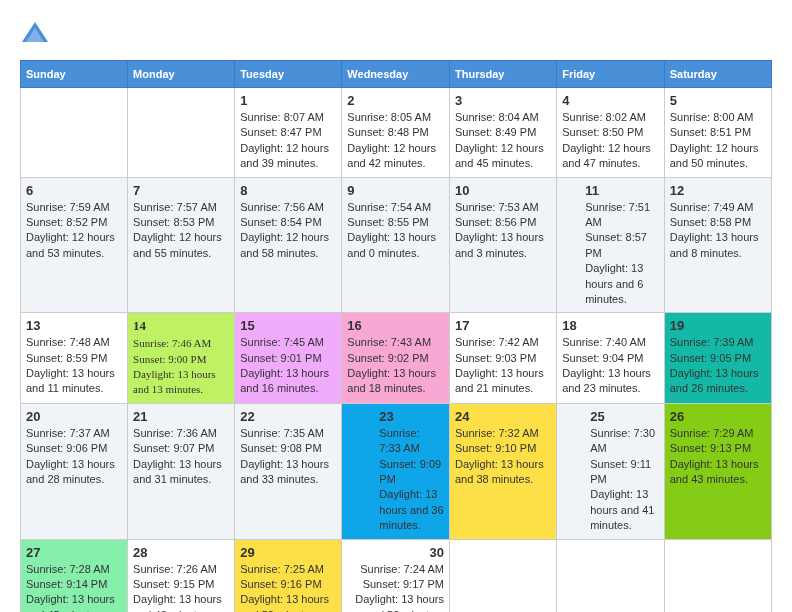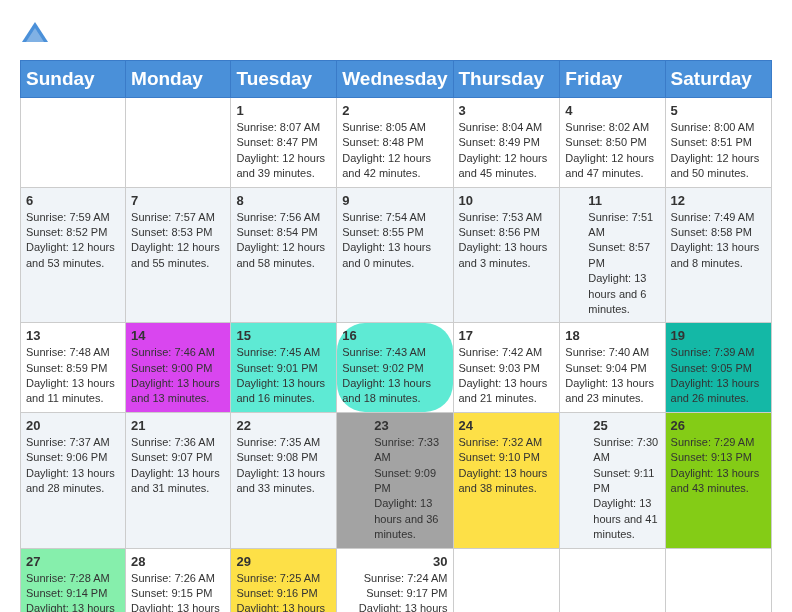--- a/index.html
+++ b/index.html
@@ -54,21 +54,21 @@
       margin-top: 2px;
     }
     .calendar {
       width: 100%;
       border-collapse: collapse;
       border: 1px solid #ccc;
     }
     .calendar th {
       background-color: #4a90d9;
       color: #fff;
-      font-size: 19px;
+      font-size: 11px;
       font-weight: bold;
       padding: 7px 5px;
       text-align: left;
       border: 1px solid #3a7bc8;
     }
     .calendar td {
       vertical-align: top;
       border: 1px solid #ccc;
       padding: 5px 5px;
       width: 108px;
@@ -187,29 +187,29 @@
         <td style="background-color: rgb(240, 244, 248);">
           <span class="day-number">12</span>
           <div class="day-info">Sunrise: 7:49 AM<br>Sunset: 8:58 PM<br>Daylight: 13 hours and 8 minutes.</div>
         </td>
       </tr>
       <tr>
         <td style="background-color: rgb(255, 255, 255);">
           <span class="day-number">13</span>
           <div class="day-info">Sunrise: 7:48 AM<br>Sunset: 8:59 PM<br>Daylight: 13 hours and 11 minutes.</div>
         </td>
-        <td style="background-color: #d946ef;">
+        <td style="background-color: #bef264; font-family: Liberation Serif, serif;">
           <span class="day-number">14</span>
           <div class="day-info">Sunrise: 7:46 AM<br>Sunset: 9:00 PM<br>Daylight: 13 hours and 13 minutes.</div>
         </td>
-        <td style="background-color: #5eead4;">
+        <td style="background-color: #f0abfc;">
           <span class="day-number">15</span>
           <div class="day-info">Sunrise: 7:45 AM<br>Sunset: 9:01 PM<br>Daylight: 13 hours and 16 minutes.</div>
         </td>
-        <td style="background-color: #5eead4; border-radius: 28px;">
+        <td style="background-color: #f9a8d4;">
           <span class="day-number">16</span>
           <div class="day-info">Sunrise: 7:43 AM<br>Sunset: 9:02 PM<br>Daylight: 13 hours and 18 minutes.</div>
         </td>
         <td style="background-color: rgb(255, 255, 255);">
           <span class="day-number">17</span>
           <div class="day-info">Sunrise: 7:42 AM<br>Sunset: 9:03 PM<br>Daylight: 13 hours and 21 minutes.</div>
         </td>
         <td style="background-color: rgb(255, 255, 255);">
           <span class="day-number">18</span>
           <div class="day-info">Sunrise: 7:40 AM<br>Sunset: 9:04 PM<br>Daylight: 13 hours and 23 minutes.</div>
@@ -225,21 +225,21 @@
           <div class="day-info">Sunrise: 7:37 AM<br>Sunset: 9:06 PM<br>Daylight: 13 hours and 28 minutes.</div>
         </td>
         <td style="background-color: rgb(240, 244, 248);">
           <span class="day-number">21</span>
           <div class="day-info">Sunrise: 7:36 AM<br>Sunset: 9:07 PM<br>Daylight: 13 hours and 31 minutes.</div>
         </td>
         <td style="background-color: rgb(240, 244, 248);">
           <span class="day-number">22</span>
           <div class="day-info">Sunrise: 7:35 AM<br>Sunset: 9:08 PM<br>Daylight: 13 hours and 33 minutes.</div>
         </td>
-        <td style="background-color: #a3a3a3; padding-left: 37px;">
+        <td style="background-color: #0ea5e9; padding-left: 37px;">
           <span class="day-number">23</span>
           <div class="day-info">Sunrise: 7:33 AM<br>Sunset: 9:09 PM<br>Daylight: 13 hours and 36 minutes.</div>
         </td>
         <td style="background-color: #fde047;">
           <span class="day-number">24</span>
           <div class="day-info">Sunrise: 7:32 AM<br>Sunset: 9:10 PM<br>Daylight: 13 hours and 38 minutes.</div>
         </td>
         <td style="background-color: rgb(240, 244, 248); padding-left: 33px;">
           <span class="day-number">25</span>
           <div class="day-info">Sunrise: 7:30 AM<br>Sunset: 9:11 PM<br>Daylight: 13 hours and 41 minutes.</div>

